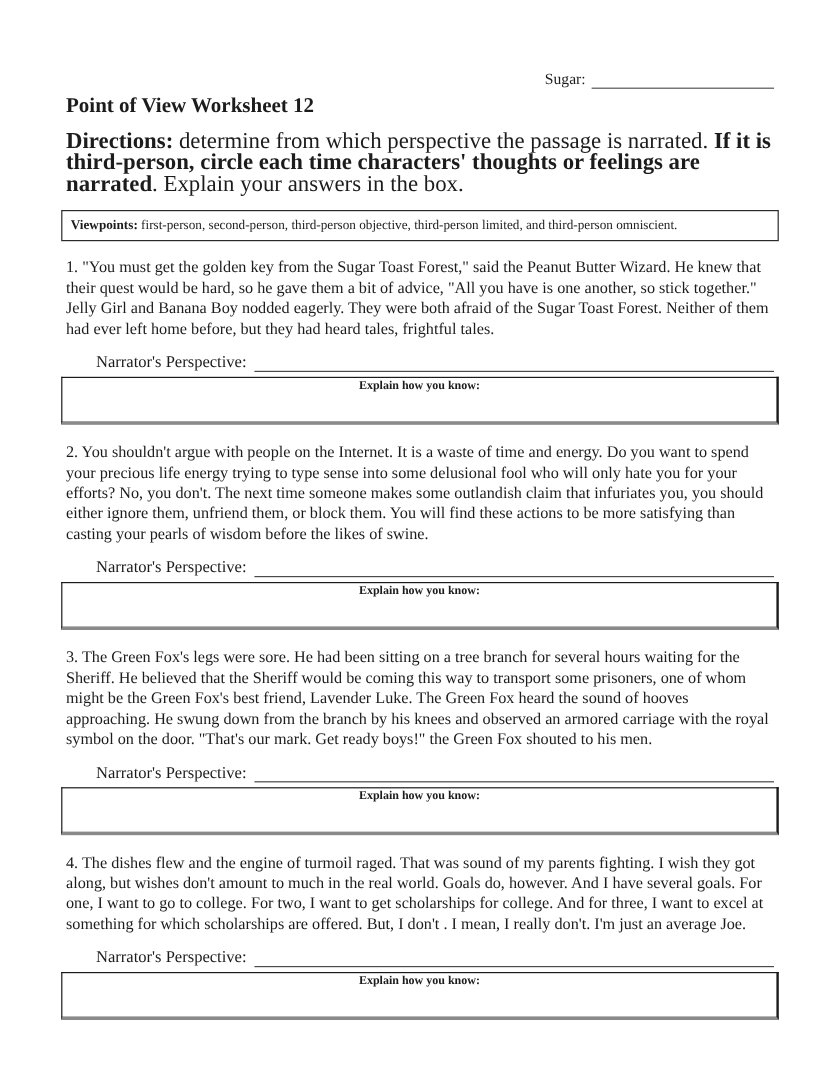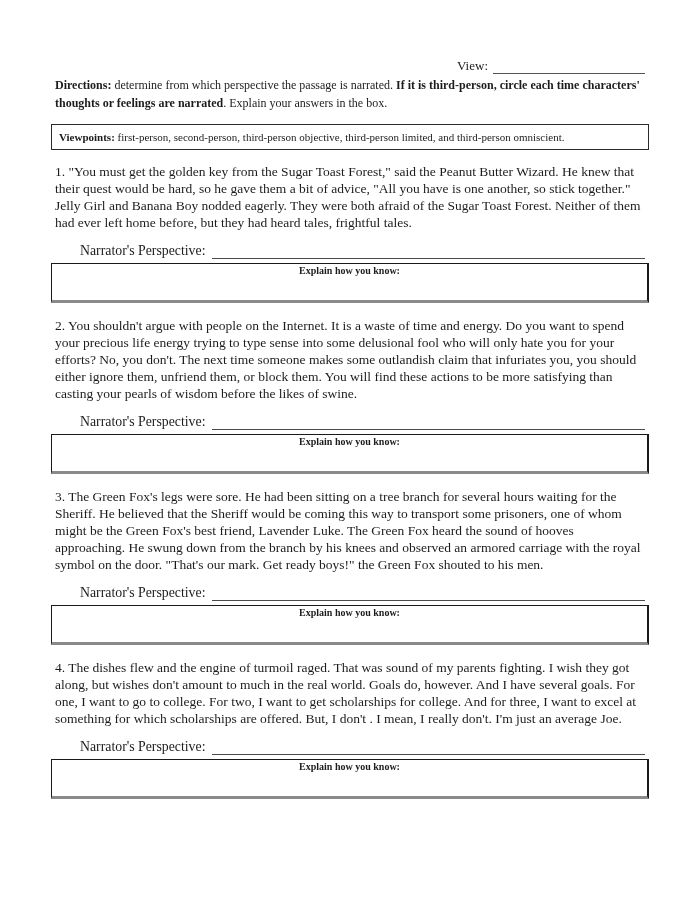--- a/index.html
+++ b/index.html
@@ -30,21 +30,21 @@
     margin-left: 5px;
   }
   
   .title {
     font-size: 17.5px;
     font-weight: bold;
     margin: 3px 0 11px 0;
   }
   
   .directions {
-    font-size: 12px;
+    font-size: 19px;
     line-height: 18px;
     margin-bottom: 12px;
   }
   
   .viewpoints-box {
     border: 1px solid #2a2a2a;
     padding: 6px 7px 6px 7px;
     font-size: 11px;
     white-space: nowrap;
     overflow: hidden;
@@ -89,24 +89,25 @@
     text-align: center;
   }
   .bold { font-weight: bold; }
 </style>
 </head>
 <body>
 
 <div class="page">
 
   <div class="name-row">
-    <span>View:</span>
+    <span>Sugar:</span>
     <span class="name-line"></span>
   </div>
 
+  <div class="title">Point of View Worksheet 12</div>
 
   <div class="directions"><span class="bold">Directions:</span>
     <span>determine from which perspective the passage is narrated.</span>
     <span class="bold">If it is third-person, circle each time characters' thoughts or feelings are narrated</span><span>. Explain your answers in the box.</span></div>
 
   <div class="viewpoints-box"><span class="bold">Viewpoints:</span>
     <span>first-person, second-person, third-person objective, third-person limited, and third-person omniscient.</span></div>
 
   <div>
     <div class="passage">1. "You must get the golden key from the Sugar Toast Forest," said the Peanut Butter Wizard. He knew that their quest would be hard, so he gave them a bit of advice, "All you have is one another, so stick together." Jelly Girl and Banana Boy nodded eagerly. They were both afraid of the Sugar Toast Forest. Neither of them had ever left home before, but they had heard tales, frightful tales.</div>

